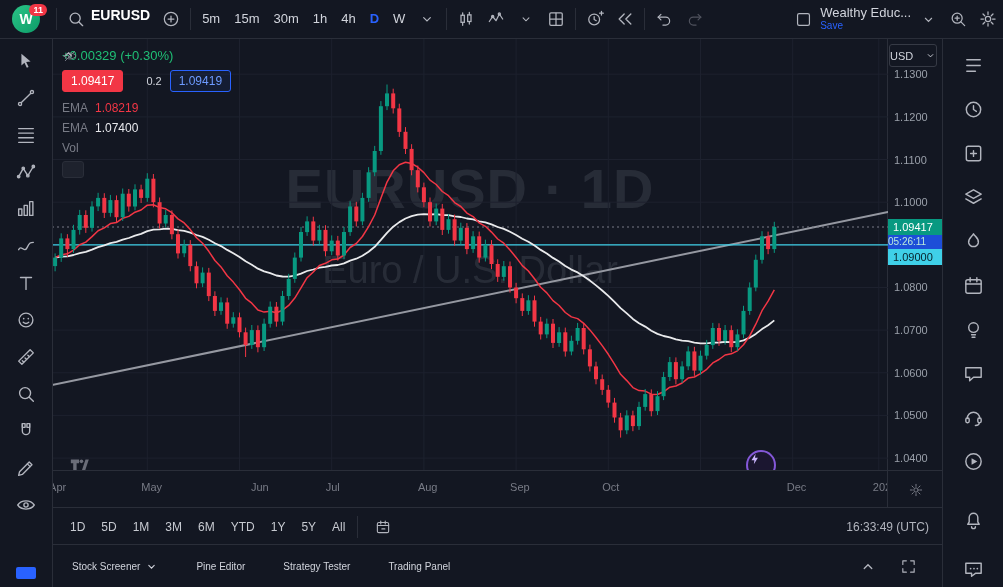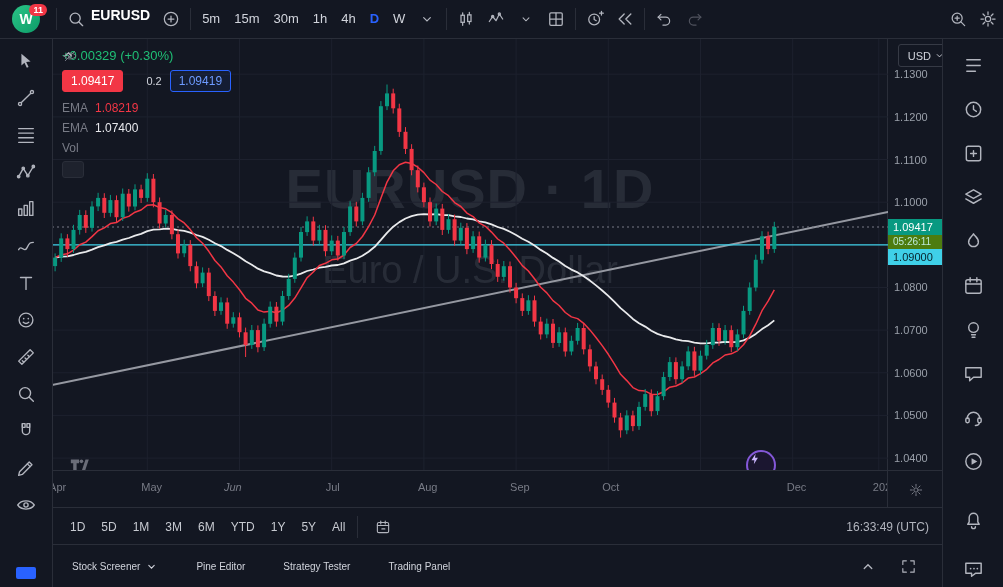--- a/index.html
+++ b/index.html
@@ -60,28 +60,28 @@
   .eyeoff{color:#787b86;display:flex;}
   .collapse-btn{width:20px;height:15px;border:1px solid #2a2e39;background:#1e222d;border-radius:3px;
                 display:flex;align-items:center;justify-content:center;color:#b2b5be;cursor:pointer;margin-top:3px;}
   .tvlogo{position:absolute;left:12px;bottom:16px;color:#6a6d78;z-index:2;cursor:pointer;}
   .magic-btn{position:absolute;left:694px;top:412px;width:26px;height:26px;border-radius:50%;
              border:2px solid #8458d8;background:#1b1630;display:flex;align-items:center;justify-content:center;
              color:#cbb6ff;z-index:2;cursor:pointer;}
   
   .axis{position:absolute;right:0;top:0;width:55px;height:432px;border-left:1px solid #2a2e39;
         font-size:11px;color:#9aa0aa;cursor:ns-resize;background:#131722;}
-  .usd-dd{position:absolute;top:6px;left:10px;width:46px;height:21px;border:1px solid #363a45;border-radius:3px;
-          display:flex;align-items:center;justify-content:flex-end;gap:3px;font-size:11px;color:#d1d4dc;
+  .usd-dd{position:absolute;top:6px;left:1px;width:46px;height:21px;border:1px solid #363a45;border-radius:3px;
+          display:flex;align-items:center;justify-content:space-between;gap:3px;font-size:11px;color:#d1d4dc;
           background:#131722;cursor:pointer;z-index:4;}
   .axis-label{position:absolute;left:6px;height:14px;line-height:14px;}
   .tag-last{position:absolute;left:0;right:0;background:#089981;color:#fff;font-size:11px;line-height:16px;
             height:16px;padding-left:5px;z-index:3;}
-  .tag-countdown{position:absolute;left:0;right:0;background:#4d7c0f;color:#bce9da;font-size:10px;line-height:14px;
-                 height:26px;padding-left:5px;z-index:3;}
+  .tag-countdown{position:absolute;left:0;right:0;background:#1d4ed8;color:#bce9da;font-size:10px;line-height:14px;
+                 height:26px;z-index:3;}
   .tag-level{position:absolute;left:0;right:0;background:#3fd0e8;color:#07222b;font-size:11px;line-height:16px;
              height:16px;padding-left:5px;z-index:3;}
   
   .time-axis{position:absolute;left:0;right:0;top:432px;height:37px;border-top:1px solid #2a2e39;cursor:ew-resize;}
   .time-labels{position:absolute;left:0;top:0;width:836px;height:100%;overflow:hidden;}
   .time-label{position:absolute;top:10px;font-size:11px;color:#787b86;white-space:nowrap;}
   .axis-corner{position:absolute;right:0;top:0;width:55px;height:100%;display:flex;align-items:center;
                justify-content:center;color:#787b86;border-left:1px solid #2a2e39;cursor:pointer;}
   
   .range-bar{position:absolute;left:0;right:0;top:469px;height:37px;border-top:1px solid #2a2e39;
@@ -180,20 +180,36 @@
           <path d="M4 9h9.5a5 5 0 0 1 0 10H10"></path>
         </svg>
     </div>
     <div class="icon-btn disabled">
       <svg viewBox="0 0 24 24" width="19" height="19" fill="none" stroke="currentColor" stroke-width="1.5" stroke-linecap="round" stroke-linejoin="round">
           <path d="M16.5 5.5L20 9l-3.5 3.5"></path>
           <path d="M20 9h-9.5a5 5 0 0 0 0 10H14"></path>
         </svg>
     </div>
     <div class="spacer"></div>
+    <div class="layout-group">
+      <span class="icon-btn">
+        <svg viewBox="0 0 24 24" width="19" height="19" fill="none" stroke="currentColor" stroke-width="1.5">
+            <rect x="4.5" y="4.5" width="15" height="15" rx="2"></rect>
+          </svg>
+      </span>
+      <span class="layout-col">
+        <span class="layout-name">Wealthy Educ...</span>
+        <span class="save-label">Save</span>
+      </span>
+      <span class="icon-btn">
+        <svg viewBox="0 0 24 24" width="15" height="15" fill="none" stroke="currentColor" stroke-width="1.8" stroke-linecap="round">
+            <path d="M7 10l5 5 5-5"></path>
+          </svg>
+      </span>
+    </div>
     <div class="icon-btn">
       <svg viewBox="0 0 24 24" width="20" height="20" fill="none" stroke="currentColor" stroke-width="1.5" stroke-linecap="round">
           <circle cx="11" cy="11" r="6"></circle>
           <line x1="15.5" y1="15.5" x2="20" y2="20"></line>
           <path d="M11 8.5v5M8.5 11h5"></path>
         </svg>
     </div>
     <div class="icon-btn">
       <svg viewBox="0 0 24 24" width="20" height="20" fill="none" stroke="currentColor" stroke-width="1.5" stroke-linecap="round">
           <circle cx="12" cy="12" r="3.2"></circle>
@@ -706,21 +722,21 @@
           <div class="axis-label" style="top: 114.54px;">1.1100</div>
           <div class="axis-label" style="top: 71.8944px;">1.1200</div>
           <div class="axis-label" style="top: 29.2488px;">1.1300</div>
         </div>
     </div>
 
     <div class="time-axis">
       <div class="time-labels">
           <span class="time-label" style="left: -2.92647px;">Apr</span>
           <span class="time-label" style="left: 89.2794px;">May</span>
-          <span class="time-label" style="left: 172px; font-style: italic;">Jun</span>
+          <span class="time-label" style="left: 199px;">Jun</span>
           <span class="time-label" style="left: 273.691px;">Jul</span>
           <span class="time-label" style="left: 365.897px;">Aug</span>
           <span class="time-label" style="left: 458.103px;">Sep</span>
           <span class="time-label" style="left: 550.309px;">Oct</span>
           <span class="time-label" style="left: 642.515px; margin-top: 43px;">Nov</span>
           <span class="time-label" style="left: 734.721px;">Dec</span>
           <span class="time-label" style="left: 820.779px;">2024</span>
         </div>
       <div class="axis-corner">
         <svg viewBox="0 0 24 24" width="16" height="16" fill="none" stroke="currentColor" stroke-width="1.5" stroke-linecap="round">

